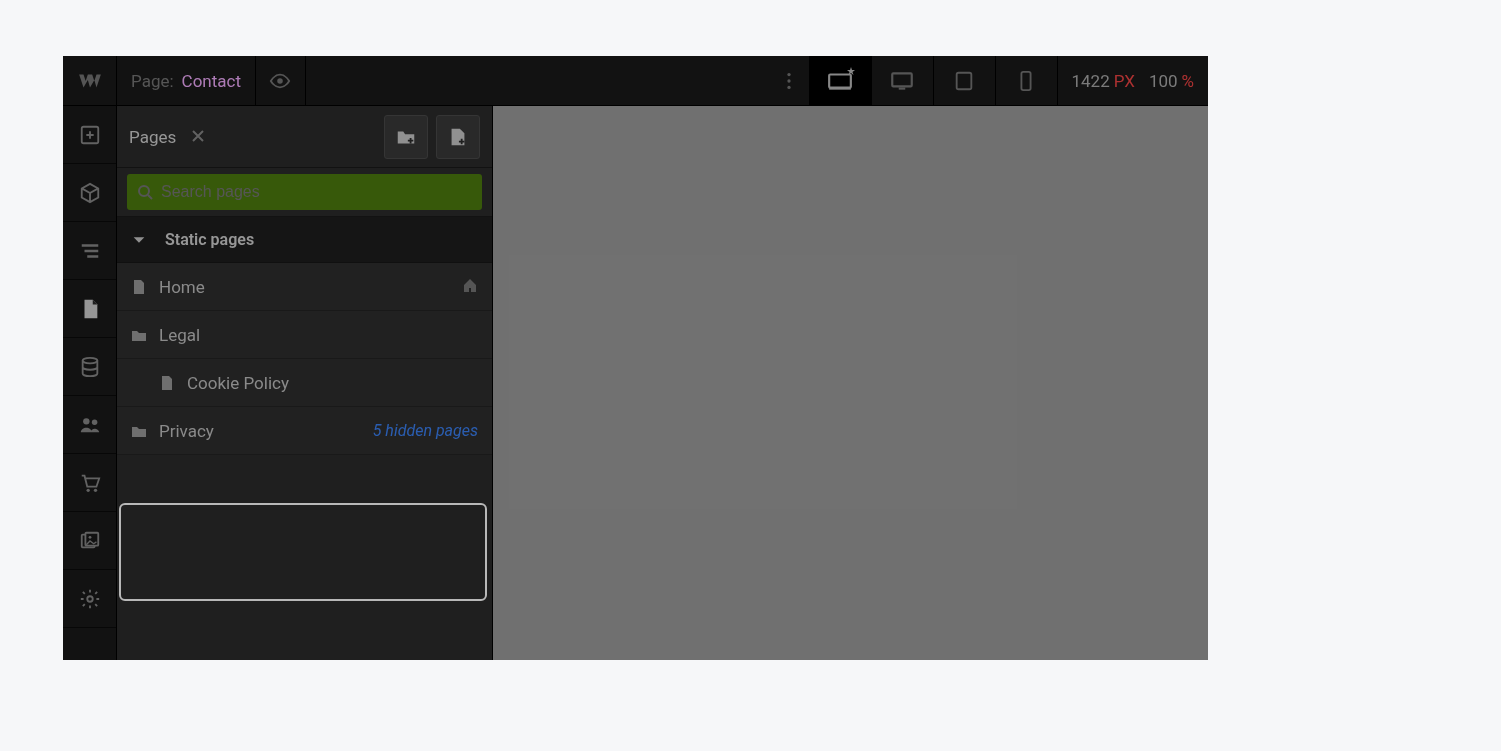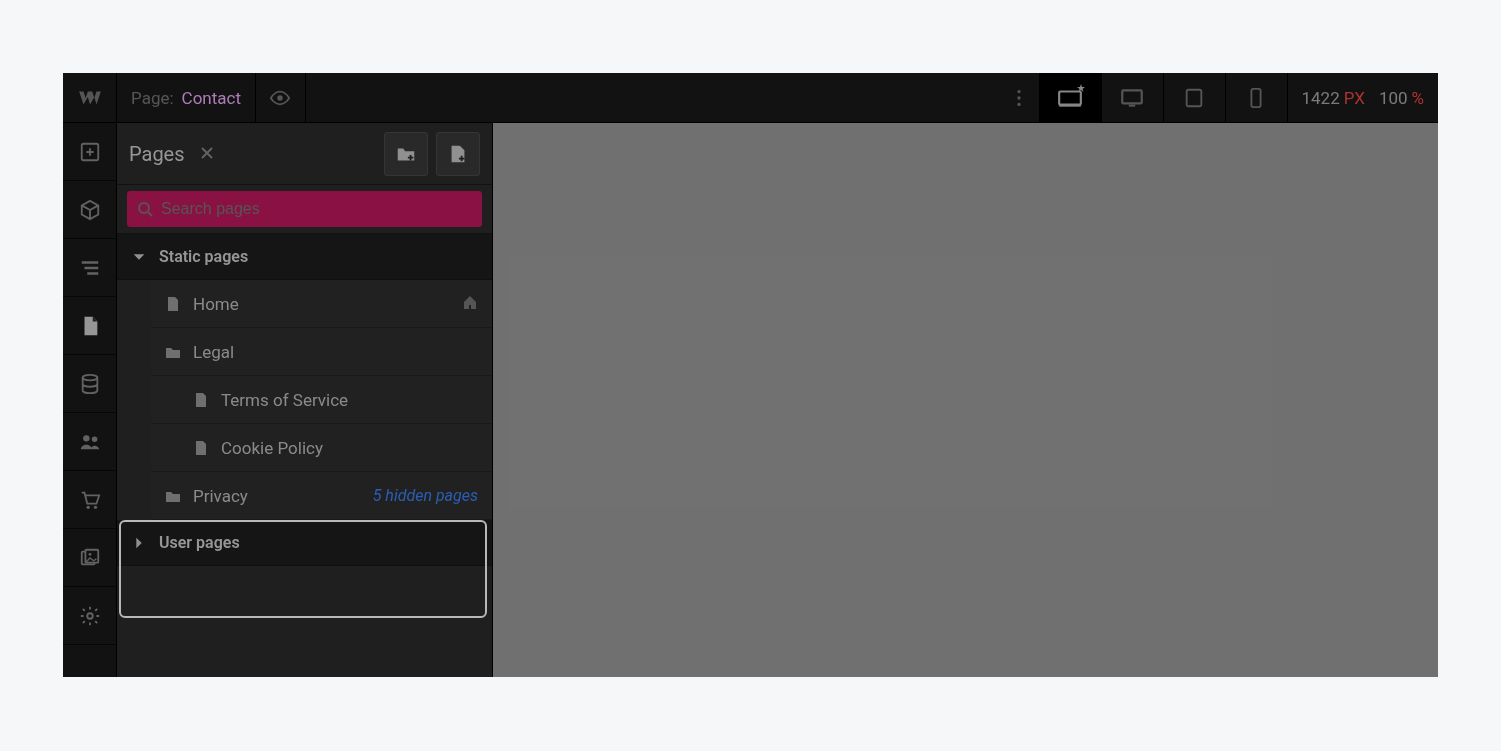--- a/index.html
+++ b/index.html
@@ -6,22 +6,22 @@
   body {
     background: #f6f7f9;
     font-family: -apple-system, BlinkMacSystemFont, "Segoe UI", Roboto, sans-serif;
     width: 1501px;
     height: 751px;
     position: relative;
   }
   .app-frame {
     position: absolute;
     left: 63px;
-    top: 73px;
-    width: 1375px;
+    top: 56px;
+    width: 1145px;
     height: 604px;
     background: #1a1a1a;
     display: flex;
     flex-direction: column;
     overflow: hidden;
   }
   
   .topbar {
     height: 50px;
     background: #1a1a1a;
@@ -94,60 +94,60 @@
     display:flex; flex-direction:column;
     border-right: 1px solid #000;
   }
   .panel-header {
     height: 62px;
     display:flex; align-items:center;
     padding: 0 12px;
     border-bottom: 1px solid #1a1a1a;
   }
   .panel-title {
-    font-size: 20px; color:#d0d0d0; font-weight:400;
+    font-size: 17px; color:#d0d0d0; font-weight:400;
   }
   .panel-close {
     margin-left: 14px; color:#888; font-size:20px;
   }
   .panel-header-spacer { flex:1; }
   .hdr-btn {
     width:44px; height:44px;
     background:#3a3a3a;
     border:1px solid #4a4a4a;
     border-radius:3px;
     margin-left:8px;
     display:flex; align-items:center; justify-content:center;
     color:#c8c8c8;
   }
   .search-row { padding: 6px 10px; border-bottom:1px solid #1a1a1a; }
   .search-box {
-    background:#be185d; border-radius:3px;
+    background:#4d7c0f; border-radius:3px;
     height:36px; display:flex; align-items:center;
     padding:0 10px; gap:8px;
   }
   .search-box input {
     flex:1; background:transparent; border:none; outline:none;
     color:#ccc; font-size:16px;
   }
   .search-box input::placeholder { color:#777; }
   .tree { flex:1; overflow:auto; position:relative; }
   .section-row {
     height:46px; display:flex; align-items:center;
-    padding:0 14px; gap:12px;
+    padding:0 14px; gap:18px;
     background:#1e1e1e;
     border-bottom:1px solid #171717;
     font-size:16px; color:#d0d0d0; font-weight:600;
   }
   .item-row {
     height:48px; display:flex; align-items:center;
     padding:0 14px; gap:12px;
     background:#2f2f2f;
     border-bottom:1px solid #232323;
-    font-size:17px; color:#bfbfbf;margin-left:34px;
+    font-size:17px; color:#bfbfbf;
   }
   .item-row.indent1 { padding-left: 14px; }
   .item-row.indent2 { padding-left: 42px; }
   .item-row .trail { margin-left:auto; color:#3b82f6; font-style:italic; font-size:16px; }
   .item-row .trail-icon { margin-left:auto; color:#777; }
   .highlight-box {
     position:absolute;
     border:2px solid #fff; border-radius:6px;
     pointer-events:none;
   }
@@ -346,43 +346,31 @@
         <div class="item-row indent1">
           <svg class="icon-sm" viewBox="0 0 16 16">
               <path d="M1 4h5l2 2h7v8H1z" fill="#9a9a9a"></path>
             </svg>
           <span>Legal</span>
         </div>
         <div class="item-row indent2">
           <svg class="icon-sm" viewBox="0 0 16 16">
               <path d="M3 1h7l3 3v11H3z" fill="#9a9a9a"></path>
             </svg>
-          <span>Terms of Service</span>
-        </div>
-        <div class="item-row indent2">
-          <svg class="icon-sm" viewBox="0 0 16 16">
-              <path d="M3 1h7l3 3v11H3z" fill="#9a9a9a"></path>
-            </svg>
           <span>Cookie Policy</span>
         </div>
 
         <div class="item-row indent1">
           <svg class="icon-sm" viewBox="0 0 16 16">
               <path d="M1 4h5l2 2h7v8H1z" fill="#9a9a9a"></path>
             </svg>
           <span>Privacy</span>
           <span class="trail">5 hidden pages</span>
         </div>
 
-        <div class="section-row">
-          <svg class="icon-sm" viewBox="0 0 12 12">
-              <path d="M4 2l4 4-4 4" fill="#c8c8c8"></path>
-            </svg>
-          <span>User pages</span>
-        </div>
 
         <div class="highlight-box" style="left:2px; top:286px; width:368px; height:98px;"></div>
       </div>
     </div>
 
     <div class="canvas"></div>
   </div>
 
   <div class="dim-overlay"></div>
 </div>

